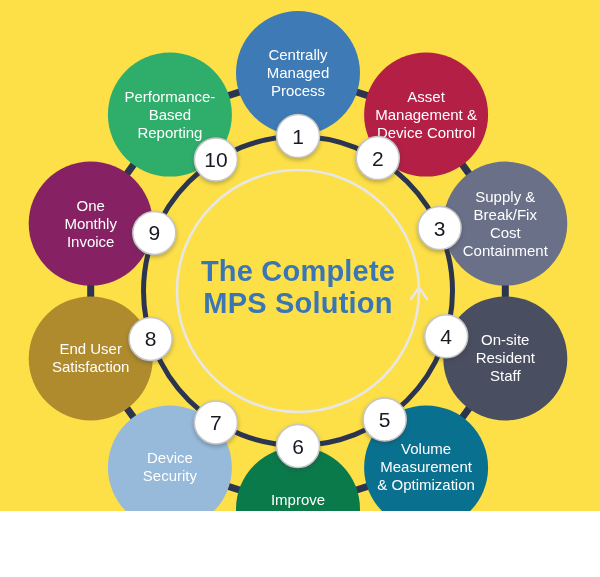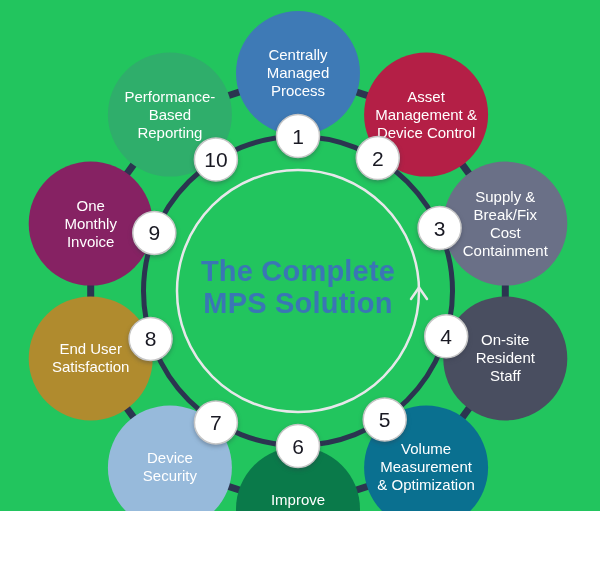--- a/index.html
+++ b/index.html
@@ -1,20 +1,20 @@
 <!DOCTYPE html>
 <html><head>
 <meta charset="utf-8">
 <style>
   html, body { margin: 0; padding: 0; background: #ffffff; }
   #stage {
     position: relative;
     width: 600px;
     height: 511px;
-    background: #22c55e;
+    background: #fde047;
     overflow: hidden;
     font-family: "Liberation Sans", sans-serif;
   }
   svg text { font-family: "Liberation Sans", sans-serif; }
   .sat-label { fill: #ffffff; font-size: 15px; }
   .badge-num { font-size: 21px; font-weight: 400; }
   .title-text { font-weight: bold; font-size: 29px; letter-spacing: 0.2px; }
 </style>
 </head>
 <body>

